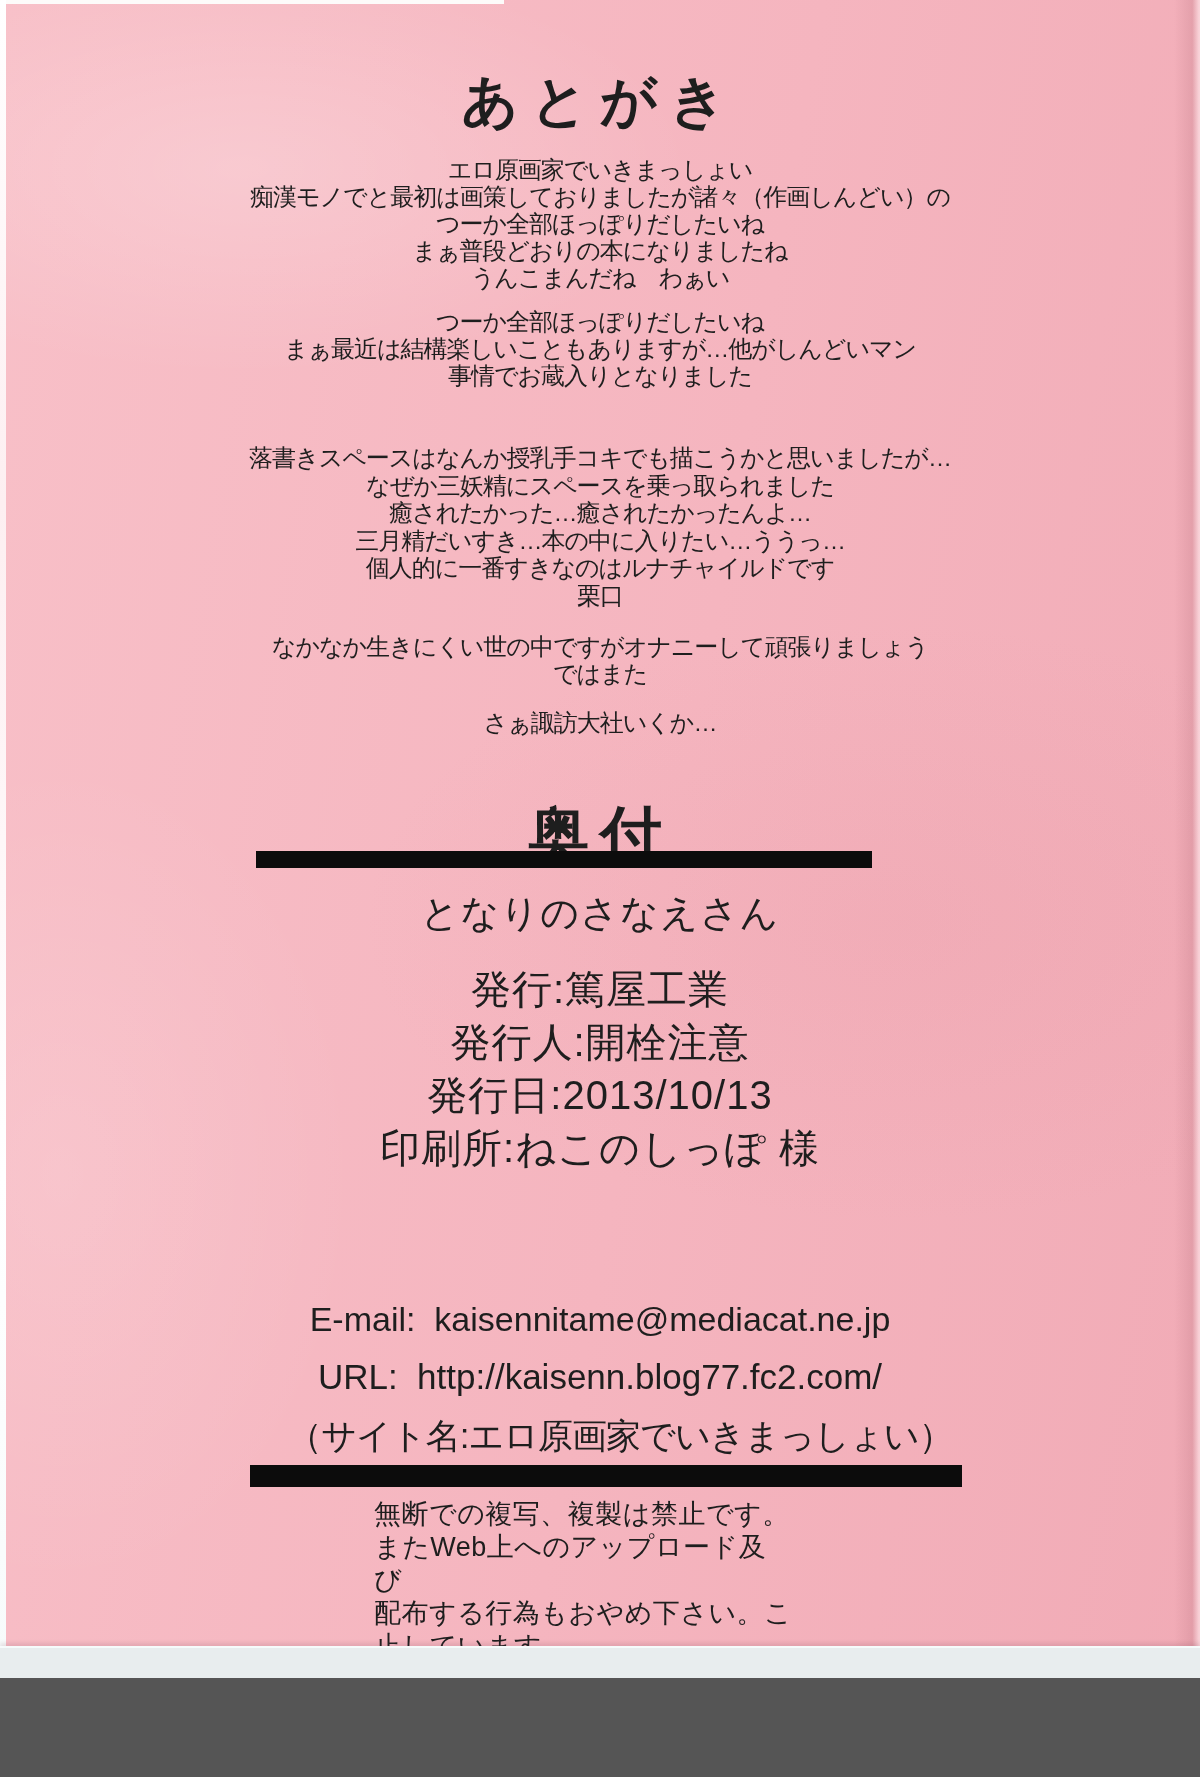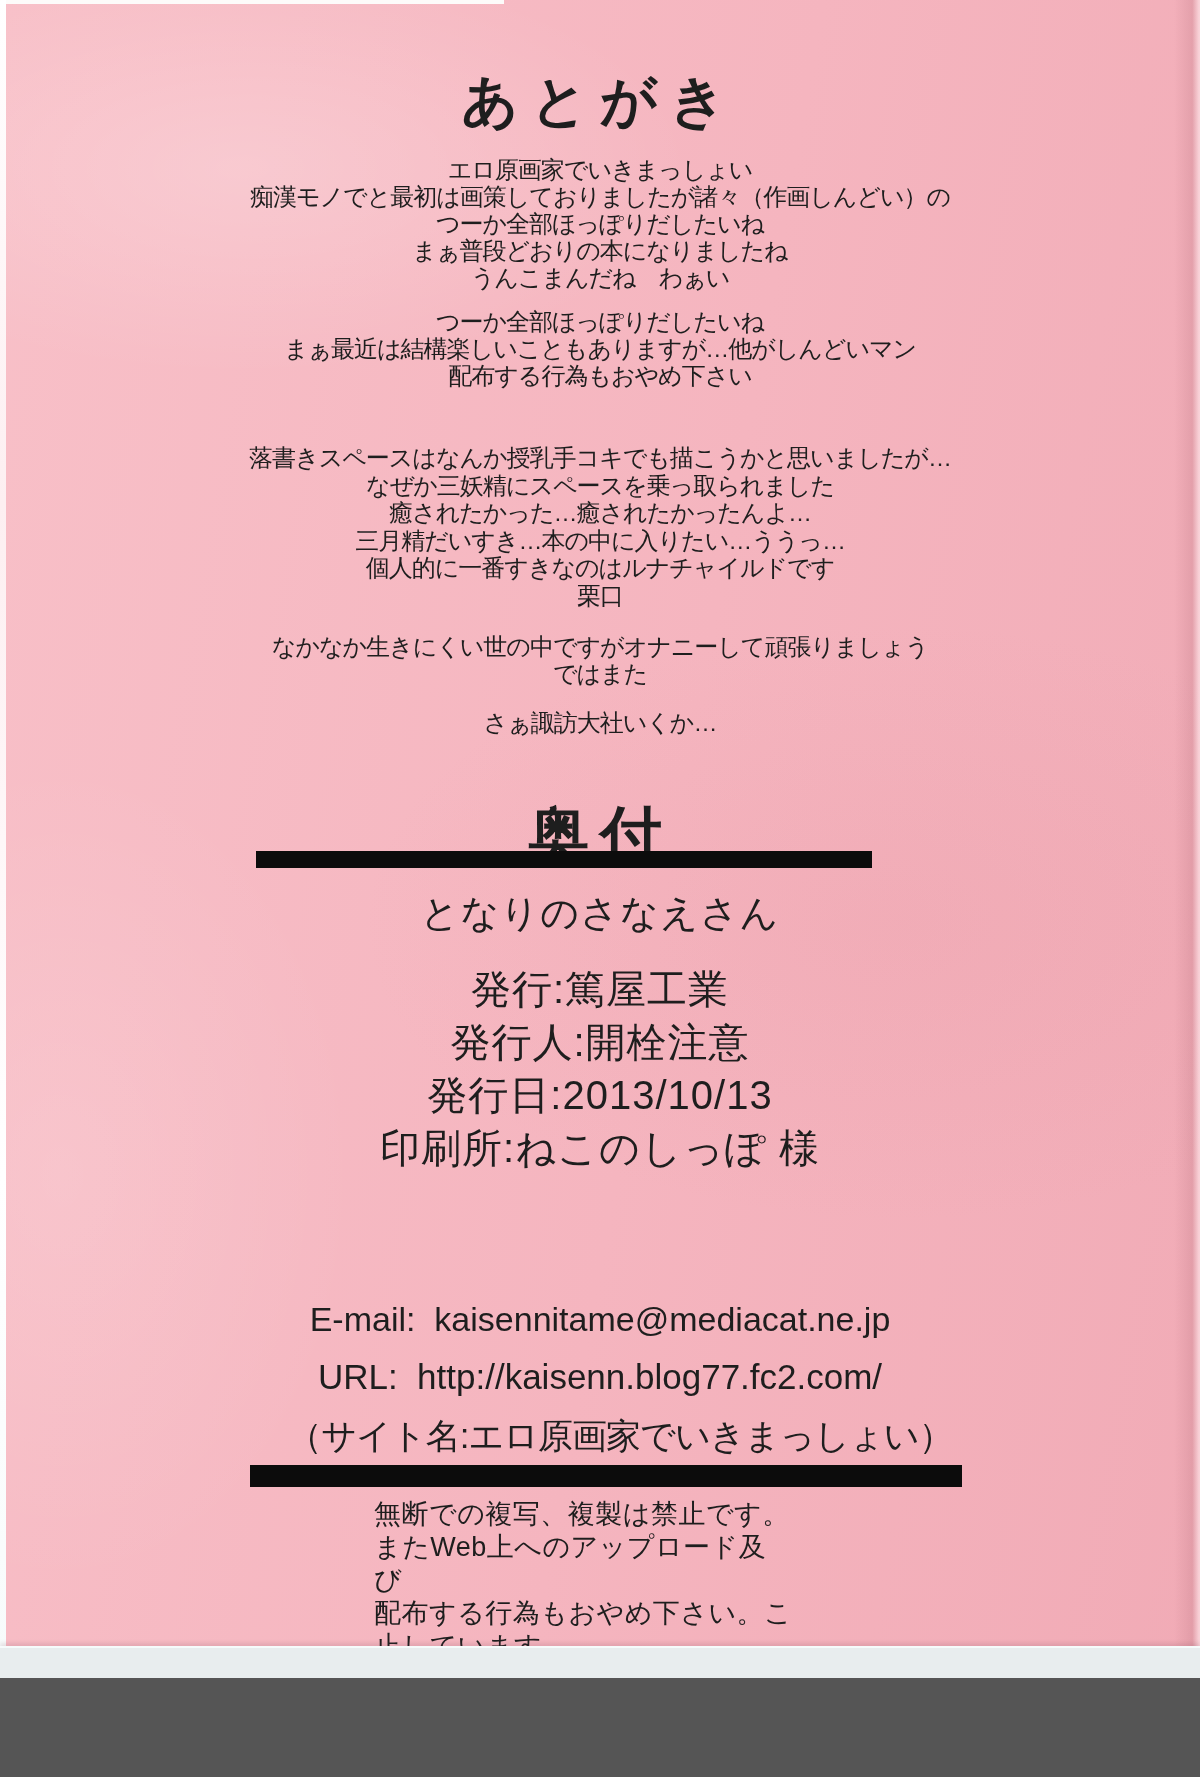--- a/index.html
+++ b/index.html
@@ -67,21 +67,21 @@
     <div>エロ原画家でいきまっしょい</div>
     <div>痴漢モノでと最初は画策しておりましたが諸々（作画しんどい）の</div>
     <div>つーか全部ほっぽりだしたいね</div>
     <div>まぁ普段どおりの本になりましたね</div>
     <div>うんこまんだね　わぁい</div>
   </div>
 
   <div class="centered body-text p2">
     <div>つーか全部ほっぽりだしたいね</div>
     <div>まぁ最近は結構楽しいこともありますが…他がしんどいマン</div>
-    <div>配布する行為もおやめ下さい</div>
+    <div>事情でお蔵入りとなりました</div>
   </div>
 
   <div class="centered body-text p3">
     <div>落書きスペースはなんか授乳手コキでも描こうかと思いましたが…</div>
     <div>なぜか三妖精にスペースを乗っ取られました</div>
     <div>癒されたかった…癒されたかったんよ…</div>
     <div>三月精だいすき…本の中に入りたい…ううっ…</div>
     <div>個人的に一番すきなのはルナチャイルドです</div>
     <div>栗口</div>
   </div>

